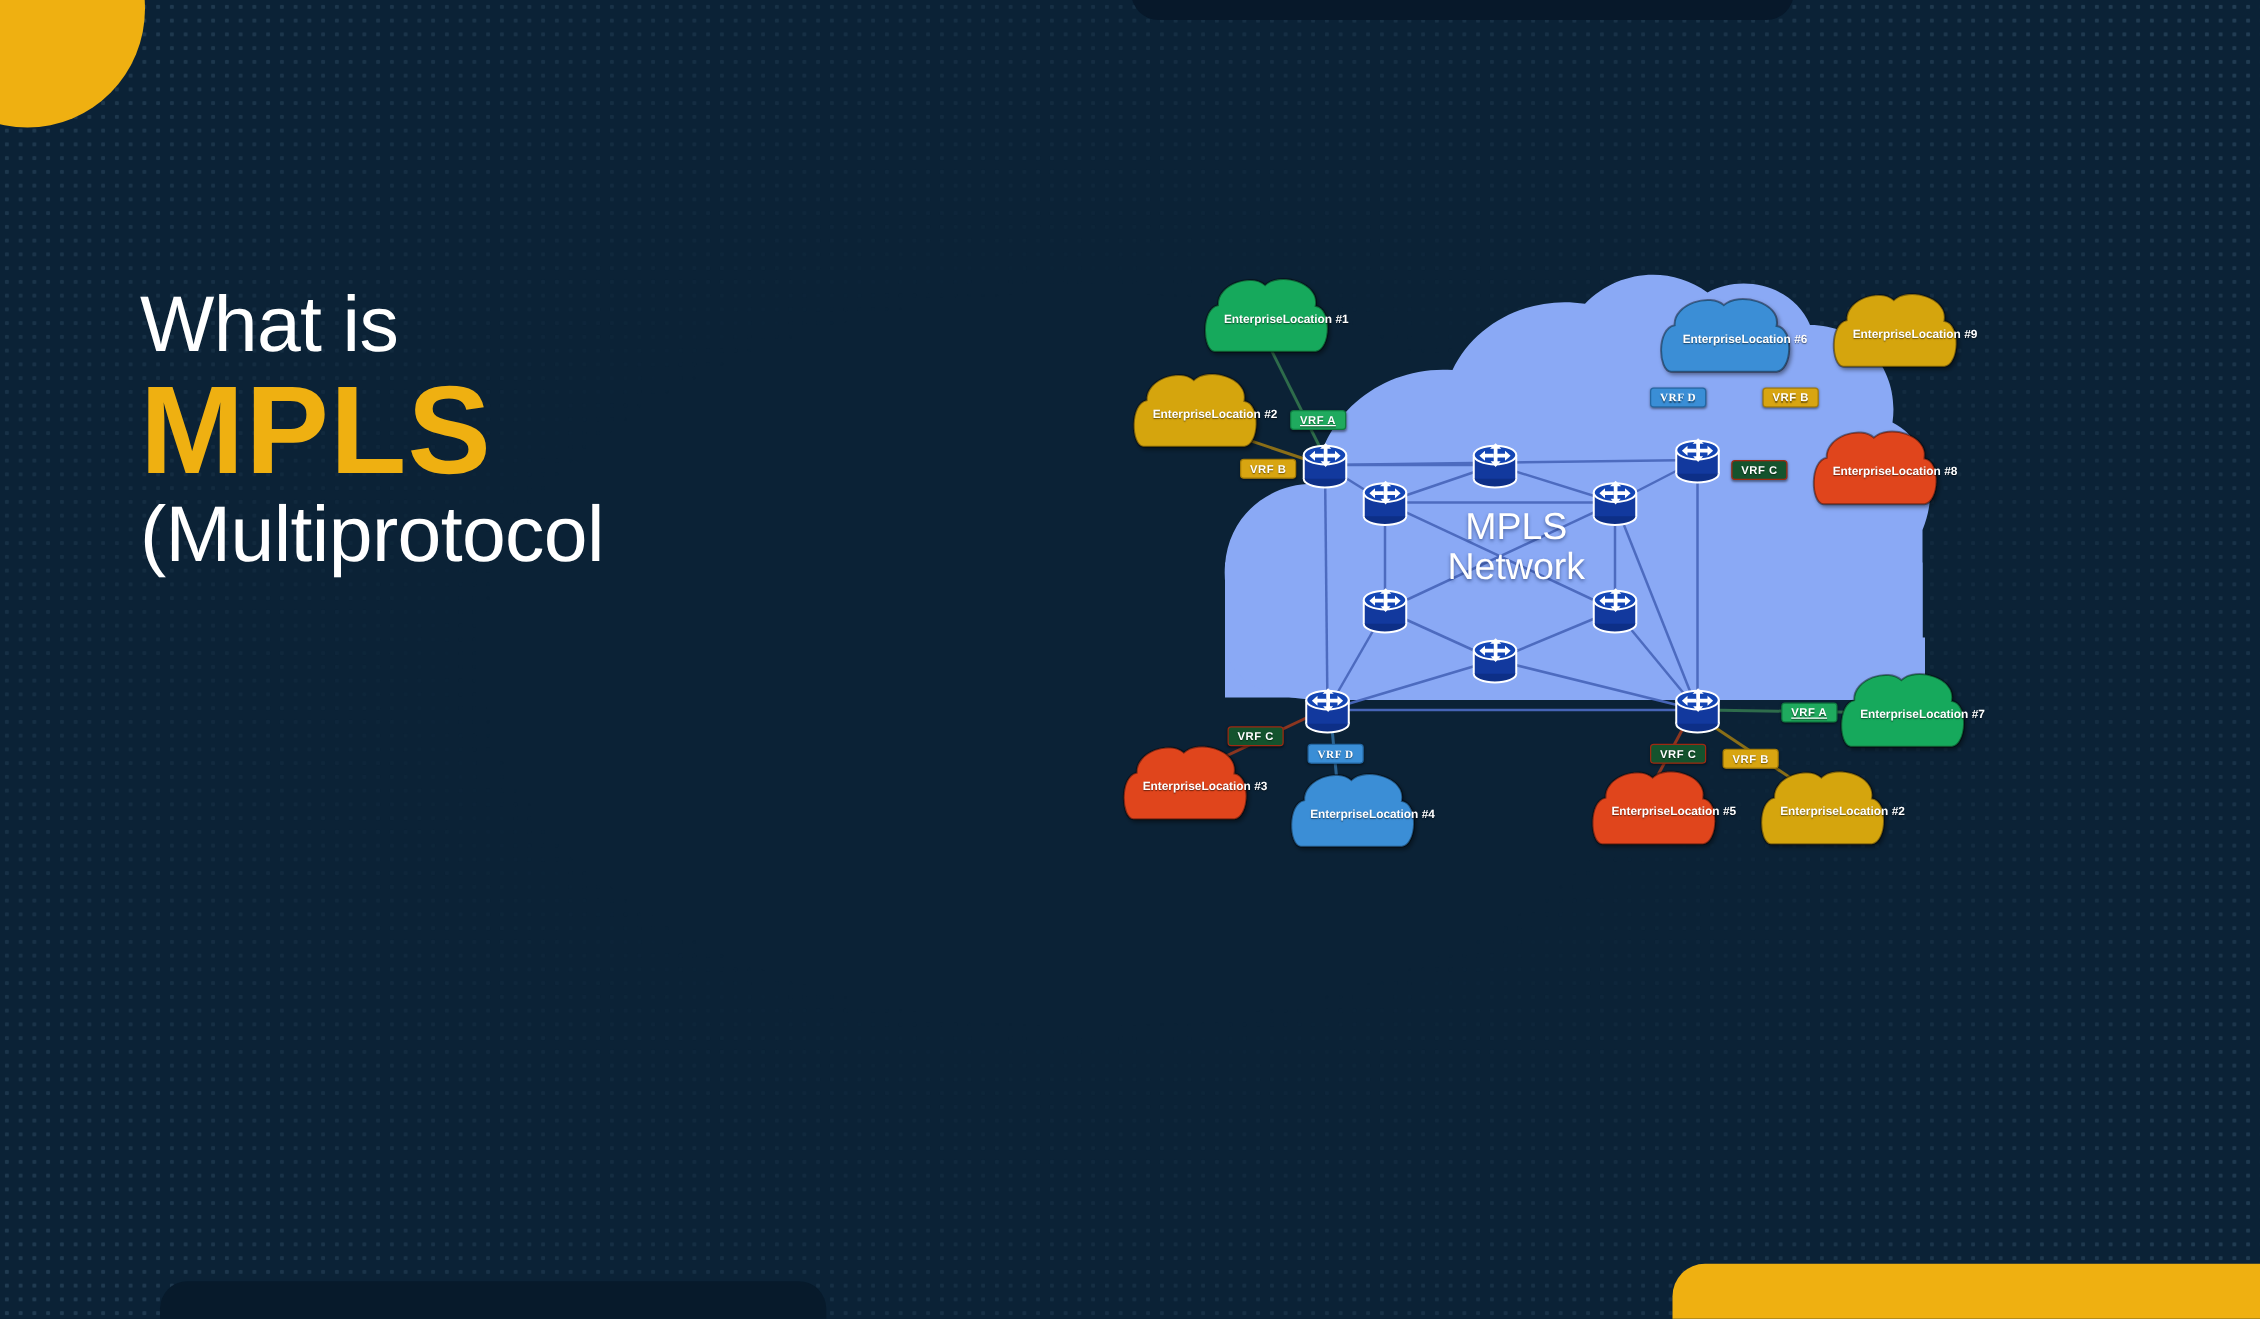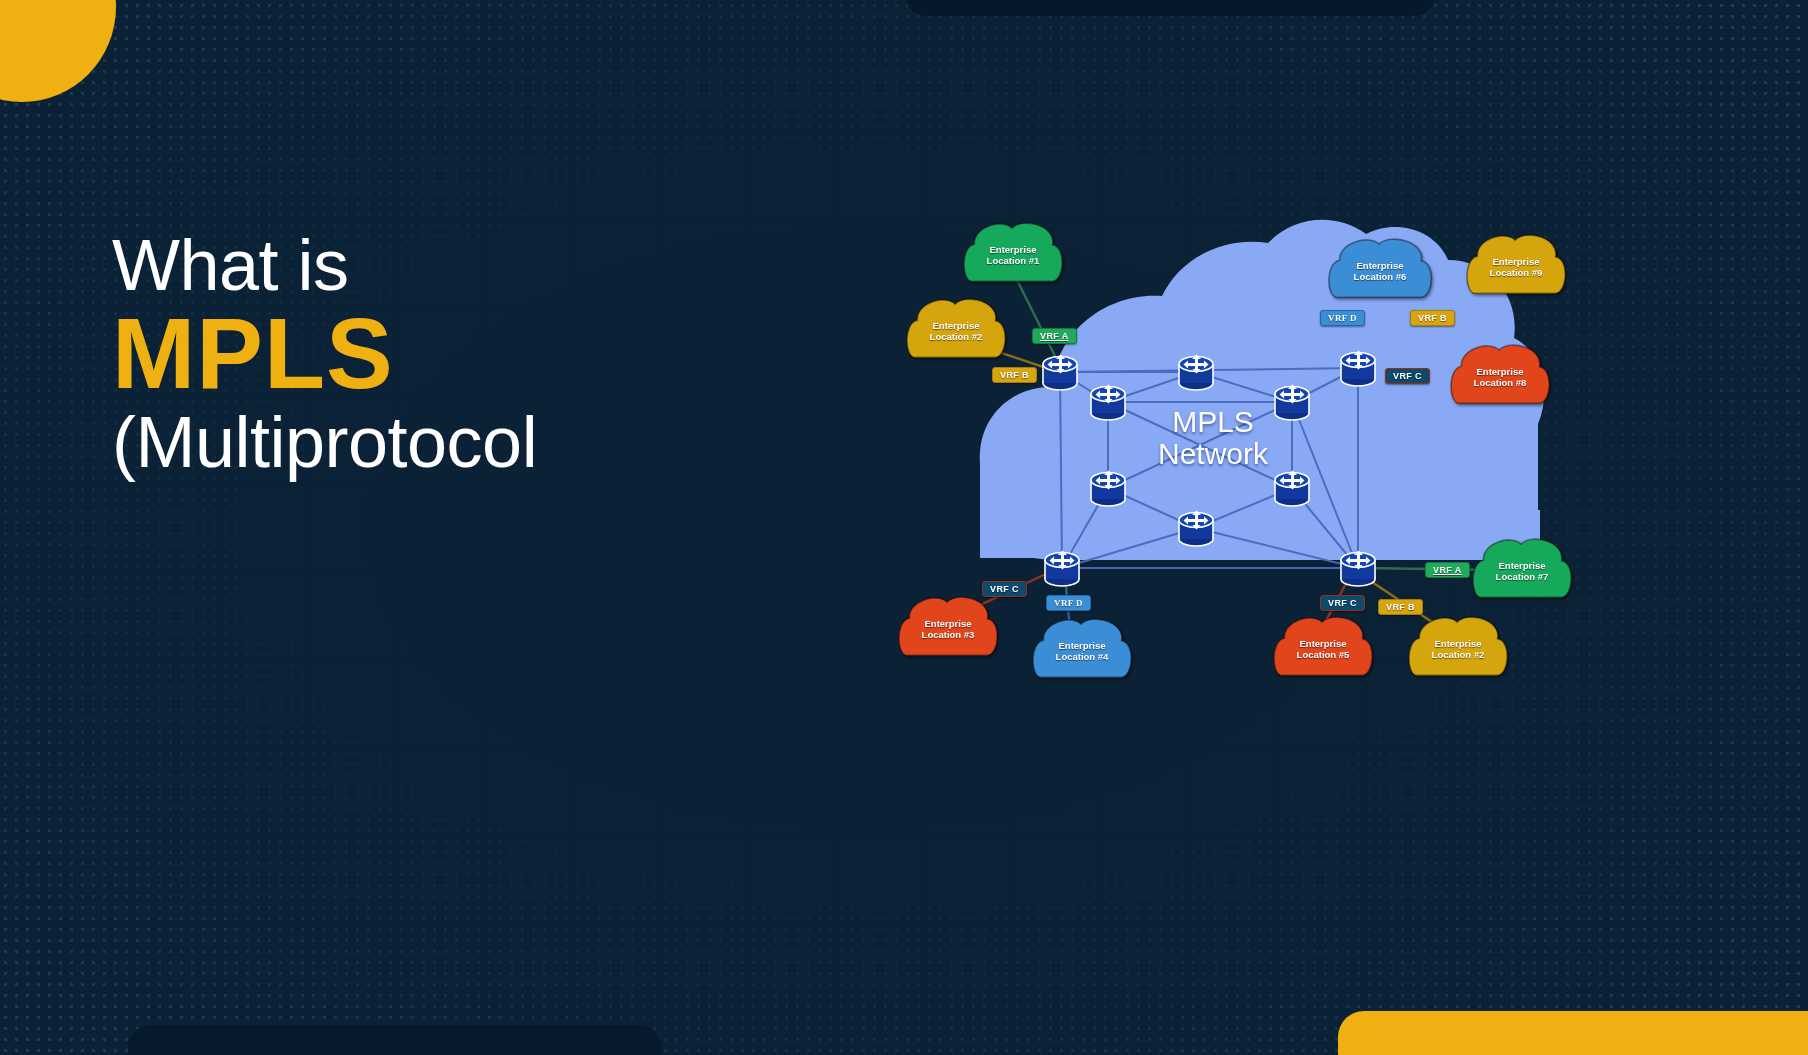--- a/index.html
+++ b/index.html
@@ -34,49 +34,49 @@
   #corner-panel-bl{
     position:absolute;left:128px;bottom:-42px;width:533px;height:72px;
     background:#071a2b;border-radius:22px;
   }
 
   
   #headline{
     position:absolute;left:112px;top:228px;width:820px;
     line-height:1.03;letter-spacing:-0.5px;
   }
-  .h-line{display:block;color:#ffffff;font-size:72px;font-weight:400;}
+  .h-line{display:block;color:#ffffff;font-size:63px;font-weight:400;}
   .h-line.accent{color:#efb011;font-weight:800;font-size:100px;letter-spacing:1px;}
 
   
   #diagram{position:absolute;left:880px;top:210px;width:700px;height:470px;}
   #diagram svg{position:absolute;left:0;top:0;overflow:visible;}
 
   .node{position:absolute;}
 
   
   .cloud-label{
-    position:absolute;left:0;top:0;width:100%;height:100%;
-    display:flex;flex-direction:column;align-items:center;justify-content:center;
+    position:absolute;left:16px;top:0;width:100%;height:100%;
+    display:flex;flex-direction:row;align-items:center;justify-content:center;
     color:#ffffff;font-size:9.5px;font-weight:700;line-height:1.15;
     text-align:center;text-shadow:0 1px 1px rgba(0,0,0,.55);
     pointer-events:none;white-space:nowrap;
   }
 
   
   .vrf{
     position:absolute;padding:2px 7px;border-radius:3px;
     color:#fff;font-size:9px;font-weight:700;letter-spacing:.4px;
     text-shadow:0 1px 1px rgba(0,0,0,.5);
     box-shadow:0 1px 2px rgba(0,0,0,.45);
     white-space:nowrap;
   }
   .vrf.a{background:#1faa5e;border:1px solid #0f7b40;text-decoration:underline;}
   .vrf.b{background:#d8a511;border:1px solid #a57c06;}
-  .vrf.c{background:#0c4a6e;border:1px solid #9e2a12;}
+  .vrf.c{background:#14532d;border:1px solid #9e2a12;}
   .vrf.d{background:#3a8ed6;border:1px solid #2468a4;font-family:Liberation Serif, serif;}
 
   #mpls-text{
     position:absolute;color:#ffffff;font-size:30px;font-weight:400;
     line-height:1.08;text-align:center;text-shadow:0 2px 3px rgba(20,40,90,.55);
     white-space:nowrap;pointer-events:none;
   }
 </style>
 </head>
 <body>

